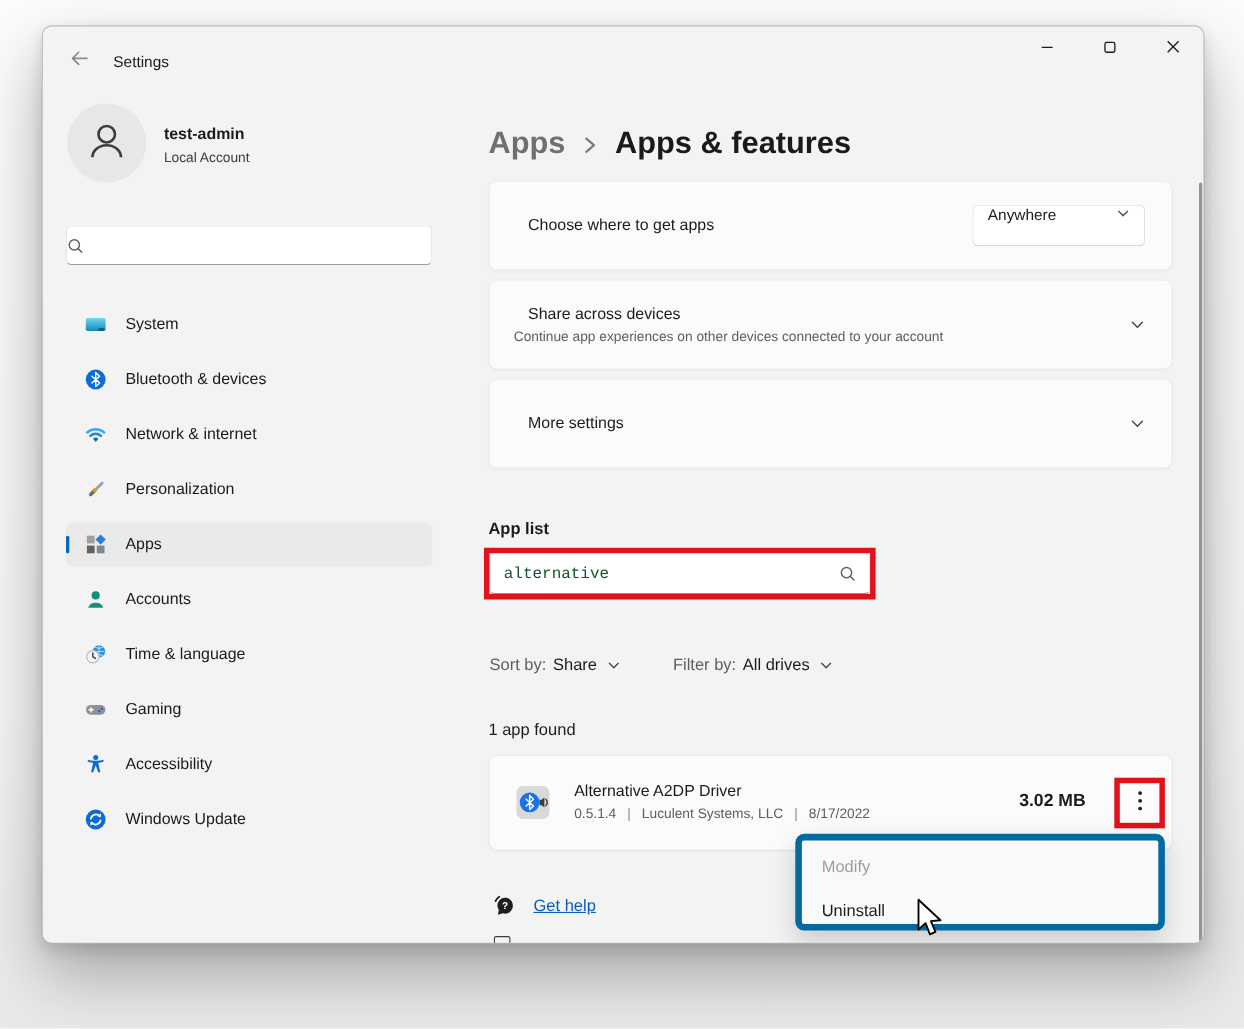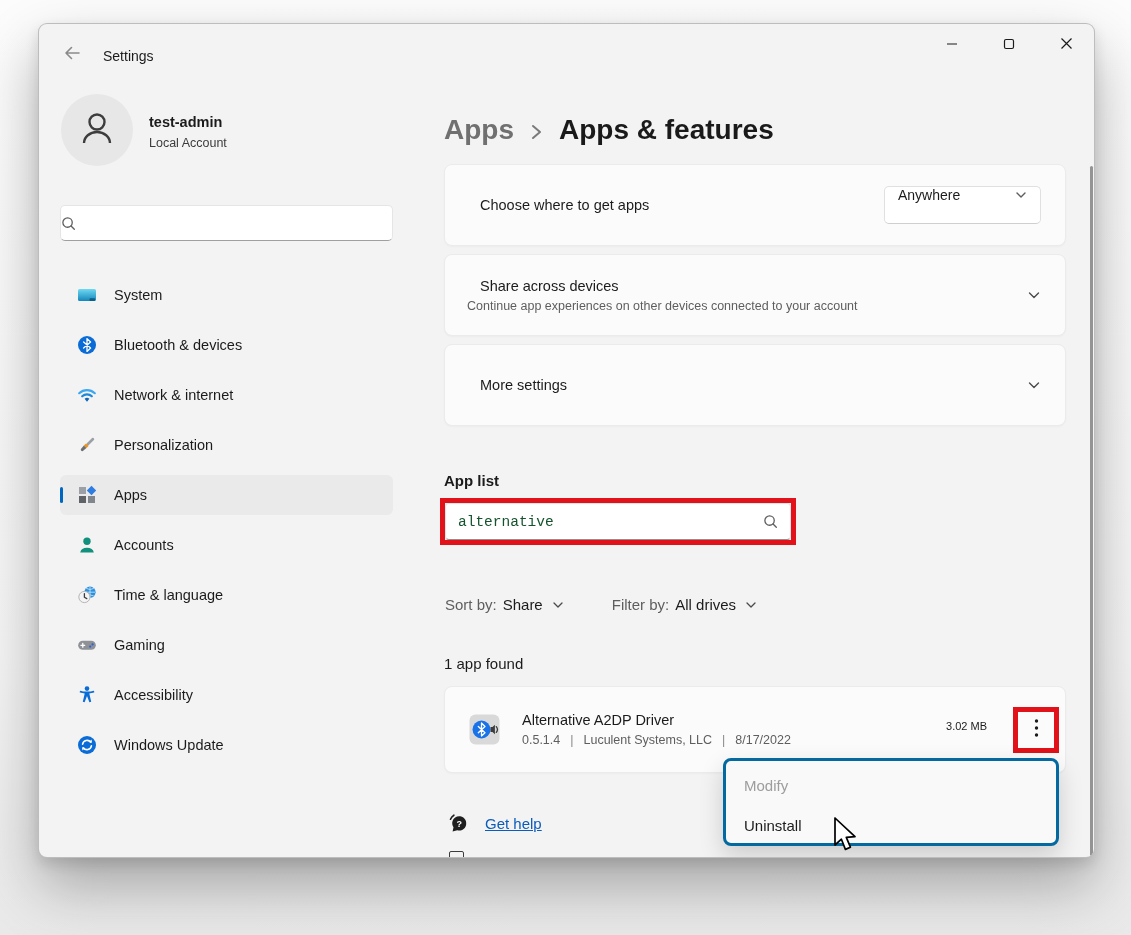--- a/index.html
+++ b/index.html
@@ -90,28 +90,28 @@
 
   .result-count { position:absolute; left:405px; top:631px; font-size:15px; }
 
   .app-card { top:662px; height:87px; }
   .app-card .card-row { padding-left:24px; }
   .app-icon { width:31px; height:31px; display:flex; }
   .app-meta { margin-left:22px; }
   .app-name { font-size:14.5px; }
   .app-sub { font-size:12.5px; color:#5e5e5e; margin-top:5px; display:flex; }
   .app-sub .sep { margin:0 10px; color:#8a8a8a; }
-  .app-size { position:absolute; right:78px; top:33px; font-size:11px; }
+  .app-size { position:absolute; right:78px; top:33px; font-size:16px;font-weight:bold; }
 
   .hl-dots { position:absolute; left:974px; top:683px; width:46px; height:46px;
     border:5px solid #e11219; display:flex; align-items:center; justify-content:center; }
   .dots-btn { width:100%; height:100%; display:flex; align-items:center; justify-content:center; }
 
   .ctx-menu { position:absolute; left:684px; top:734px; width:336px; height:88px;
-    background:#f9f9f9; border:3px solid #0369a1; border-radius:8px; padding:4px 0;
+    background:#f9f9f9; border:6px solid #0369a1; border-radius:8px; padding:4px 0;
     box-shadow:0 10px 24px rgba(0,0,0,.16); z-index:5; }
   .menu-item { height:40px; display:flex; align-items:center; padding-left:18px; font-size:15px; }
   .menu-item.disabled { color:#9d9d9d; }
 
   .gethelp { position:absolute; left:407px; top:787px; display:flex; align-items:center; }
   .gethelp .icon { width:24px; height:24px; display:flex; }
   .gethelp-link { margin-left:15px; font-size:15px; color:#0b5cbd; }
 
   .feedback-partial { position:absolute; left:410px; top:827px; width:15px; height:14px;
     border:1.6px solid #3c3c3c; border-radius:2px; background:transparent; }

